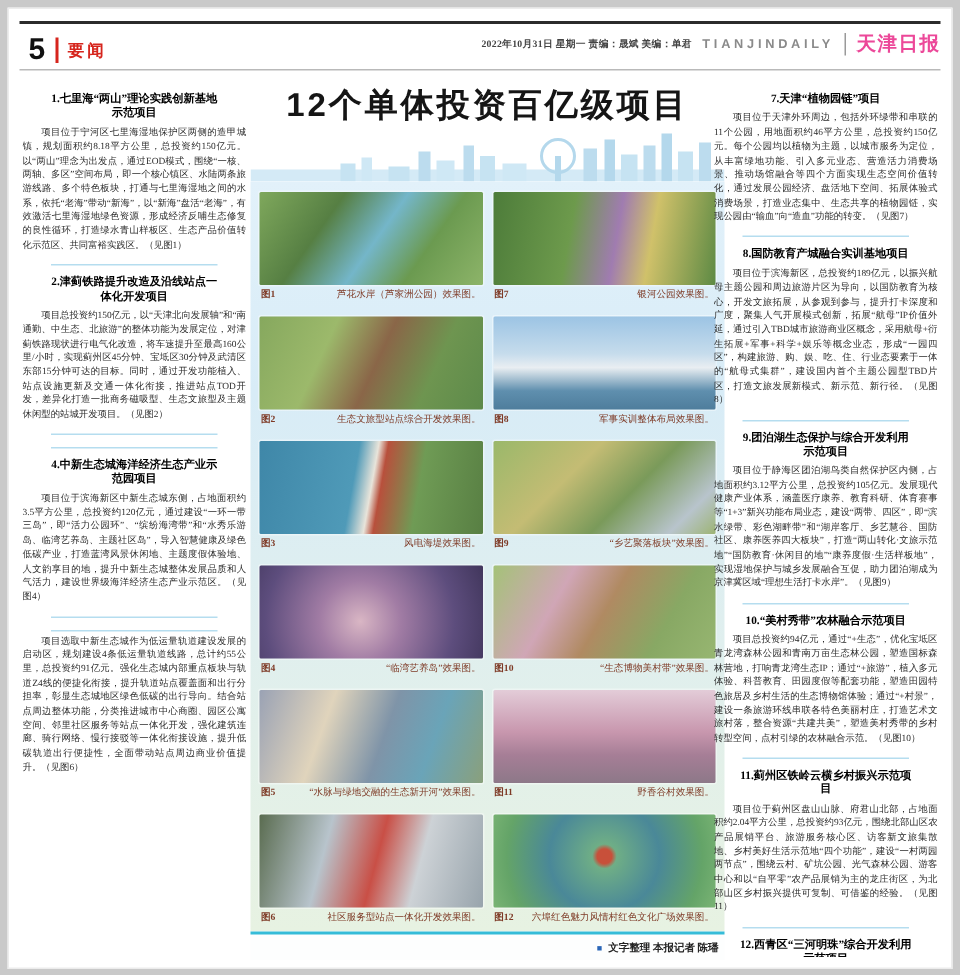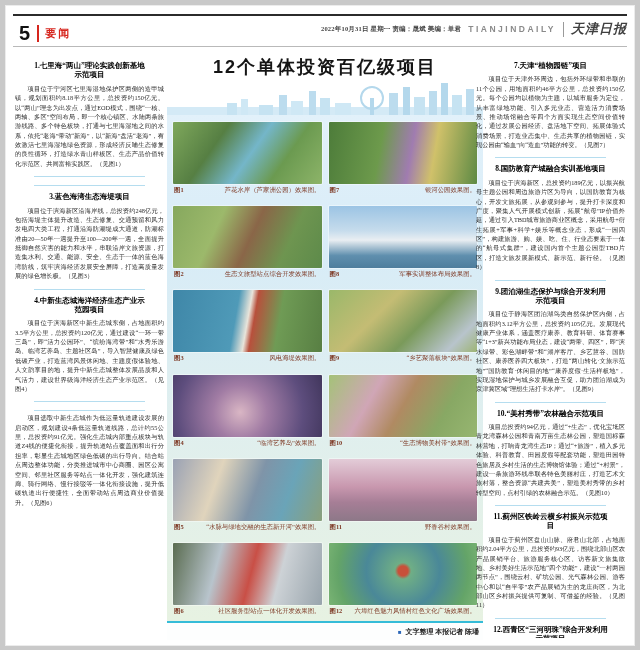--- a/index.html
+++ b/index.html
@@ -12,32 +12,32 @@
   .top-rule{height:2px;background:#2b2b2b;margin-top:9px;}
   .mast-row{position:relative;height:27px;}
   .mast-left{position:absolute;left:6px;bottom:-2px;display:flex;align-items:center;}
   .page-num{font-family:"Liberation Sans","DejaVu Sans",sans-serif;font-size:20px;font-weight:800;color:#111;}
   .red-bar{display:inline-block;width:2px;height:17px;background:#d6251d;margin:0 6px 0 7px;}
   .section-title{font-family:"Liberation Sans","DejaVu Sans",sans-serif;font-size:11px;font-weight:800;color:#d6251d;letter-spacing:2px;}
   .mast-right{position:absolute;right:0;top:4px;display:flex;align-items:center;gap:7px;}
   .dateline{font-size:6.5px;font-weight:700;color:#444;letter-spacing:.2px;}
   .brand-en{font-family:"Liberation Sans","DejaVu Sans",sans-serif;font-size:8.5px;font-weight:700;color:#8a8a8a;letter-spacing:2.5px;}
   .vline{width:1px;height:15px;background:#9a9a9a;}
-  .brand-cn{font-size:13px;font-weight:800;font-style:italic;color:#404040;letter-spacing:1px;}
+  .brand-cn{font-size:13px;font-weight:800;color:#ec4899;letter-spacing:1px;}
   .bottom-rule{height:1px;background:#b9b9b9;margin-top:3px;}
   
   .col{position:absolute;top:50px;bottom:8px;width:149px;overflow:hidden;}
   .col-left{left:10px;}
   .col-right{right:10px;}
   .article h3{font-size:7.5px;font-weight:700;color:#000;text-align:center;margin:6px 17px 4px;line-height:1.25;}
   .article p{font-size:6.25px;line-height:1.5;color:#2b2b2b;text-align:justify;margin:0;text-indent:2em;}
   .sep{height:1px;background:#b5ddef;width:74%;margin:8px auto 2px;}
   
   .center{position:absolute;left:162px;width:316px;top:46px;bottom:6px;display:flex;flex-direction:column;}
-  .headline{font-family:"Liberation Sans","DejaVu Sans",sans-serif;font-size:18px;font-weight:800;color:#151515;
+  .headline{font-family:"Liberation Sans","DejaVu Sans",sans-serif;font-size:22px;font-weight:800;color:#151515;
             text-align:center;margin:4px 0 2px;letter-spacing:2px;white-space:nowrap;}
   .skyline{display:block;width:100%;height:34px;}
   .photo-band{flex:1;background:linear-gradient(180deg,#e2f1fa 0%,#d8ecf7 28%,#e0efee 62%,#e7f2e2 100%);
               padding:7px 6px 5px;display:grid;grid-template-columns:1fr 1fr;column-gap:7px;row-gap:5px;
               align-content:space-between;}
   figure{margin:0;}
   .img{height:62px;border-radius:1px;box-shadow:0 0 0 1px rgba(255,255,255,.4);}
   figcaption{display:flex;justify-content:space-between;align-items:baseline;
              font-size:6.4px;color:#7e3a26;padding:2px 1px 0;}
   .fig-id{font-weight:700;}
@@ -81,25 +81,25 @@
     </div>
     <div class="bottom-rule"></div>
   </header>
 
   <section class="col col-left">
     <article class="article">
       <h3>1.七里海“两山”理论实践创新基地示范项目</h3>
       <p>项目位于宁河区七里海湿地保护区两侧的造甲城镇，规划面积约8.18平方公里，总投资约150亿元。以“两山”理念为出发点，通过EOD模式，围绕“一核、两轴、多区”空间布局，即一个核心镇区、水陆两条旅游线路、多个特色板块，打通与七里海湿地之间的水系，依托“老海”带动“新海”，以“新海”盘活“老海”，有效激活七里海湿地绿色资源，形成经济反哺生态修复的良性循环，打造绿水青山样板区、生态产品价值转化示范区、共同富裕实践区。（见图1）</p>
     </article>
     <div class="sep"></div>
-    <div class="sep"></div>
-    <article class="article">
-      <h3>3.蓝色海湾生态海堤项目</h3>
-      <p>项目位于滨海新区沿海岸线，总投资约248亿元，包括海堤主体提升改造、生态修复、交通预留和风力发电四大类工程，打通沿海防潮堤成大通道，防潮标准由20—50年一遇提升至100—200年一遇，全面提升抵御自然灾害的能力和水平，串联沿岸文旅资源，打造集水利、交通、能源、安全、生态于一体的蓝色海湾防线，筑牢滨海经济发展安全屏障，打造高质量发展的绿色增长极。（见图3）</p>
-    </article>
+    <article class="article">
+      <h3>2.津蓟铁路提升改造及沿线站点一体化开发项目</h3>
+      <p>项目总投资约150亿元，以“天津北向发展轴”和“南通勤、中生态、北旅游”的整体功能为发展定位，对津蓟铁路现状进行电气化改造，将车速提升至最高160公里/小时，实现蓟州区45分钟、宝坻区30分钟及武清区东部15分钟可达的目标。同时，通过开发功能植入、站点设施更新及交通一体化衔接，推进站点TOD开发，差异化打造一批商务磁吸型、生态文旅型及主题休闲型的站城开发项目。（见图2）</p>
+    </article>
+    <div class="sep"></div>
     <div class="sep"></div>
     <article class="article">
       <h3>4.中新生态城海洋经济生态产业示范园项目</h3>
       <p>项目位于滨海新区中新生态城东侧，占地面积约3.5平方公里，总投资约120亿元，通过建设“一环一带三岛”，即“活力公园环”、“缤纷海湾带”和“水秀乐游岛、临湾艺养岛、主题社区岛”，导入智慧健康及绿色低碳产业，打造蓝湾风景休闲地、主题度假体验地、人文韵享目的地，提升中新生态城整体发展品质和人气活力，建设世界级海洋经济生态产业示范区。（见图4）</p>
     </article>
     <div class="sep"></div>
     <div class="sep"></div>
     <article class="article">
       <p>项目选取中新生态城作为低运量轨道建设发展的启动区，规划建设4条低运量轨道线路，总计约55公里，总投资约91亿元。强化生态城内部重点板块与轨道Z4线的便捷化衔接，提升轨道站点覆盖面和出行分担率，彰显生态城地区绿色低碳的出行导向。结合站点周边整体功能，分类推进城市中心商圈、园区公寓空间、邻里社区服务等站点一体化开发，强化建筑连廊、骑行网络、慢行接驳等一体化衔接设施，提升低碳轨道出行便捷性，全面带动站点周边商业价值提升。（见图6）</p>
     </article>

